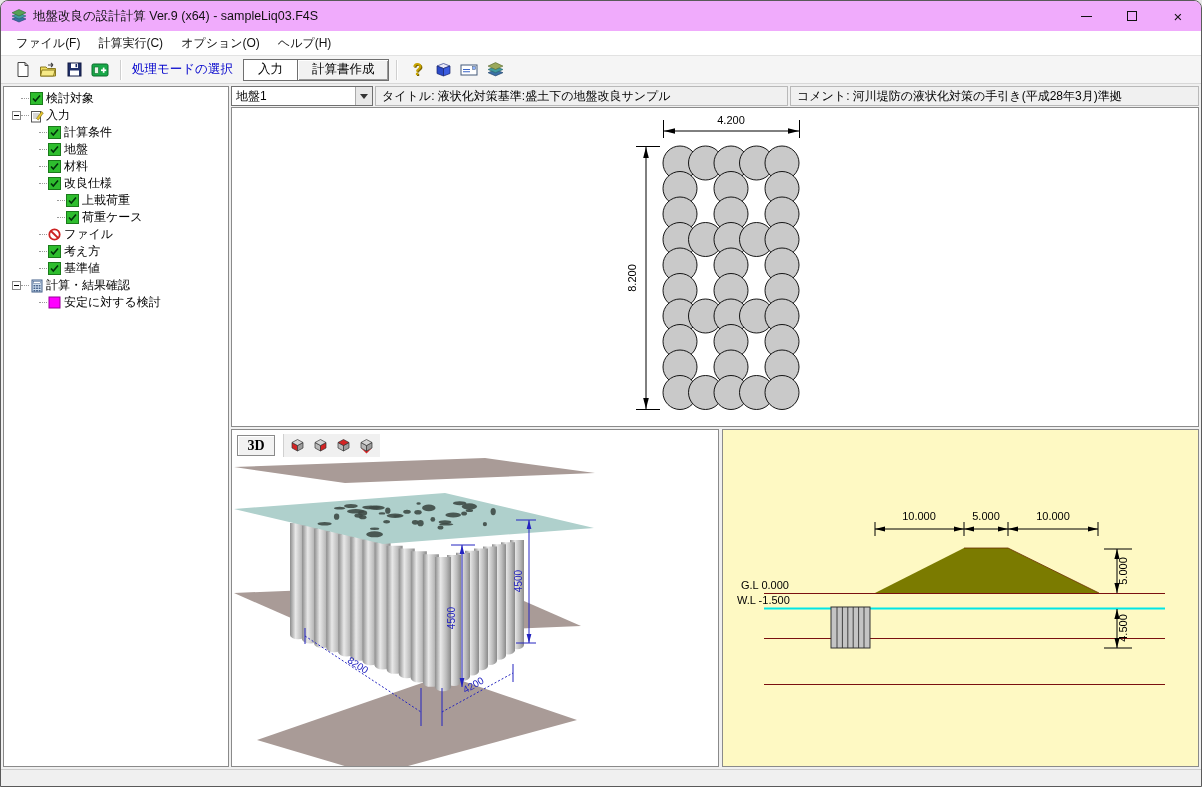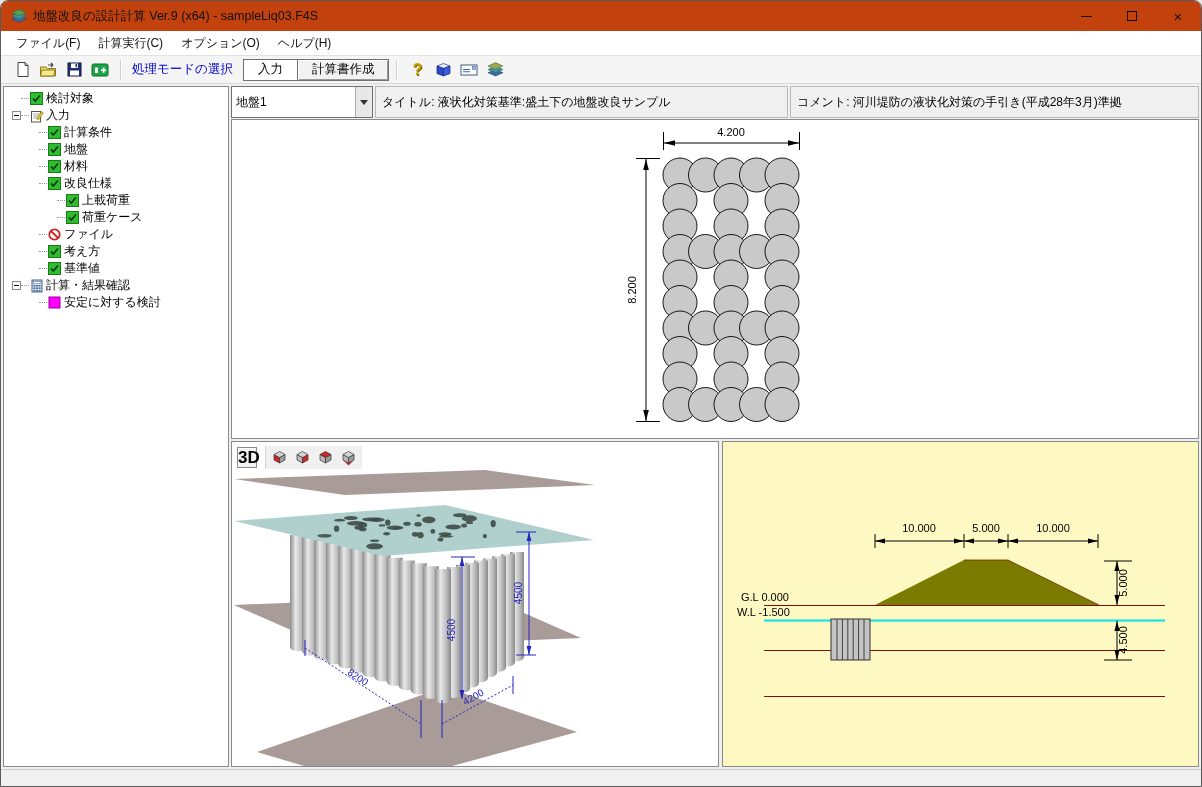--- a/index.html
+++ b/index.html
@@ -1,20 +1,20 @@
 <!DOCTYPE html>
 <html style="--mode_label_blue: #0000cc; --dim_blue: #2424c0; --embankment_olive: #7b7b00; --ground_line_maroon: #7a1010; --water_line_cyan: #00e6e6; --plane_taupe: #a99b97; --plane_teal: #afd0cc; --circle_fill: #c9c9c9; --check_green: #2ebd2e; --magenta: #ff00ff;"><head>
 <meta charset="utf-8">
 <style>
   * { box-sizing: border-box; margin: 0; padding: 0; }
   html,body { width:1202px; height:787px; background:#e8e8e8; font-family:"Liberation Sans","DejaVu Sans",sans-serif; }
   .window { width:1202px; height:787px; background:#f0f0f0; border:1px solid #5a5a5a; border-radius:8px 8px 0 0; overflow:hidden; display:flex; flex-direction:column; }
 
   
-  .titlebar { height:30px; background:#c2410c; display:flex; align-items:center; flex:none; }
+  .titlebar { height:30px; background:#f0abfc; display:flex; align-items:center; flex:none; }
   .titlebar .app-ico { width:16px; height:16px; margin:0 6px 0 10px; flex:none; }
   .title-text { font-size:12.5px; color:#111; white-space:nowrap; }
   .win-controls { margin-left:auto; display:flex; height:100%; }
   .win-btn { width:46px; height:100%; display:flex; align-items:center; justify-content:center; cursor:default; }
   .glyph-min { width:11px; height:1px; background:#111; display:block; }
   .glyph-max { width:10px; height:10px; border:1px solid #111; display:block; }
   .glyph-close { font-size:15px; color:#111; line-height:1; }
 
   
   .menubar { height:25px; background:#ffffff; border-bottom:1px solid #e2e2e2; display:flex; align-items:center; padding-left:6px; flex:none; }
@@ -29,37 +29,37 @@
   .mode-input { background:#ffffff; border:1px solid #6f6f6f; }
   .mode-report { background:#f2f2f2; border:1px solid #6f6f6f; border-left:none; box-shadow:inset 1px 1px 0 #ffffff, inset -1px -1px 0 #9a9a9a; }
   .help-q { font-size:16px; font-weight:bold; color:#c8a400; text-shadow:1px 1px 0 #7a6400; }
 
   
   .main { flex:1; display:flex; padding:2px; background:#f0f0f0; min-height:0; }
   .tree-panel { width:226px; flex:none; background:#ffffff; border:1px solid #8a8a8a; overflow:hidden; padding-top:3px; margin-right:2px; }
   .right-col { flex:1; display:flex; flex-direction:column; min-width:0; }
 
   
-  .topbar { height:32px; flex:none; display:flex; align-items:stretch; margin-bottom:1px; }
+  .topbar { height:20px; flex:none; display:flex; align-items:stretch; margin-bottom:1px; }
   .combo { width:142px; flex:none; background:#ffffff; border:1px solid #707070; display:flex; align-items:center; }
   .combo-value { flex:1; font-size:12px; padding-left:4px; white-space:nowrap; overflow:hidden; }
   .combo-btn { width:17px; height:100%; background:#e8e8e8; border-left:1px solid #aaaaaa; display:flex; align-items:center; justify-content:center; }
   .combo-arrow { width:0; height:0; border-left:4px solid transparent; border-right:4px solid transparent; border-top:5px solid #333; }
   .bar-field { background:#f0f0f0; border:1px solid #b9b9b9; font-size:12px; display:flex; align-items:center; padding-left:6px; white-space:nowrap; overflow:hidden; margin-left:2px; }
   .title-field { width:413px; flex:none; }
   .comment-field { flex:1; }
 
   
   .plan-panel { height:320px; flex:none; background:#ffffff; border:1px solid #8a8a8a; overflow:hidden; }
   .bottom-row { flex:1; display:flex; margin-top:2px; min-height:0; }
   .v3d-panel { width:488px; flex:none; background:#ffffff; border:1px solid #8a8a8a; position:relative; overflow:hidden; margin-right:3px; }
   .section-panel { flex:1; background:#fef9c3; border:1px solid #8a8a8a; overflow:hidden; }
 
   .v3d-toolbar { position:absolute; left:5px; top:4px; display:flex; align-items:center; z-index:2; }
-  .btn-3d { width:20px; height:21px; font-size:17px; font-weight:bold; font-family:Liberation Sans, sans-serif; background:#f2f2f2; border:1px solid #8a8a8a; box-shadow:inset 1px 1px 0 #ffffff; margin-right:8px; }
+  .btn-3d { width:38px; height:21px; font-size:14px; font-weight:bold; font-family:Liberation Serif, serif; background:#f2f2f2; border:1px solid #8a8a8a; box-shadow:inset 1px 1px 0 #ffffff; margin-right:8px; }
   .cube-strip { display:flex; background:#f0f0f0; padding:1px 2px; border-left:1px solid #d0d0d0; }
   .cube-btn { width:23px; height:21px; display:flex; align-items:center; justify-content:center; }
 
   svg text { font-family:"Liberation Sans","DejaVu Sans",sans-serif; }
   .dim-text { font-size:11px; fill:#000; }
   .dim-blue-text { font-size:10px; fill:var(--dim_blue,#2424c0); }
   .dim-line { stroke:#000; stroke-width:1; }
   .dim-arrow { fill:#000; }
 
   

